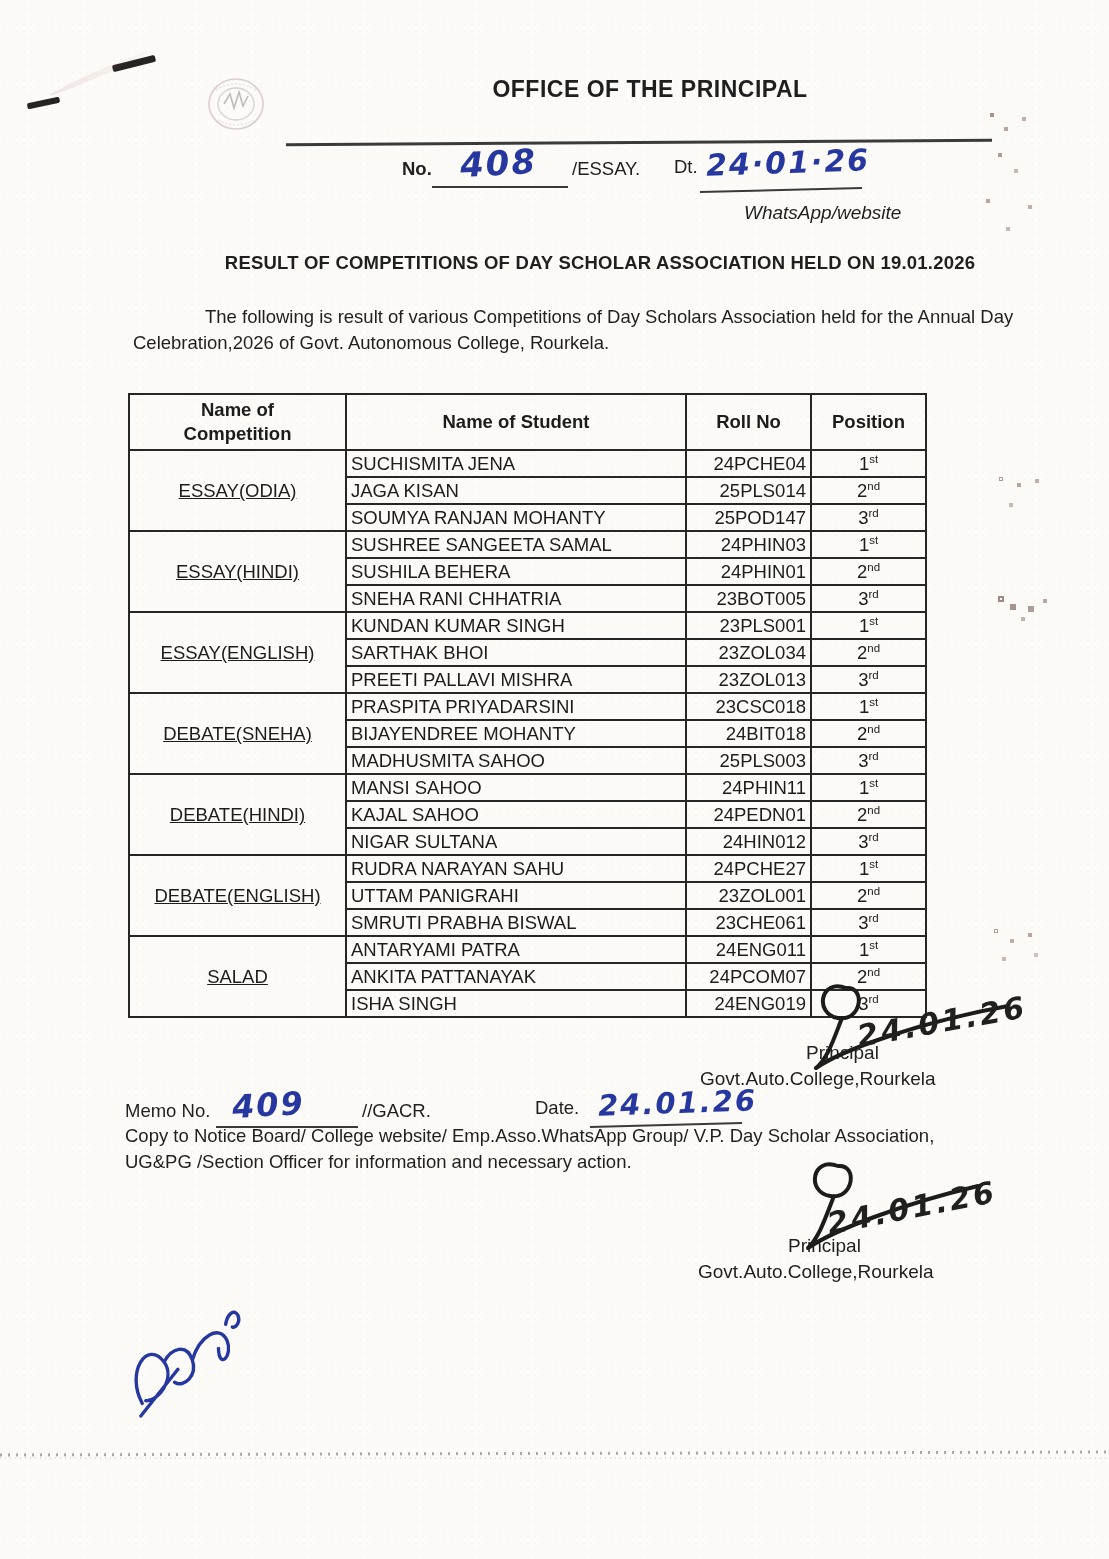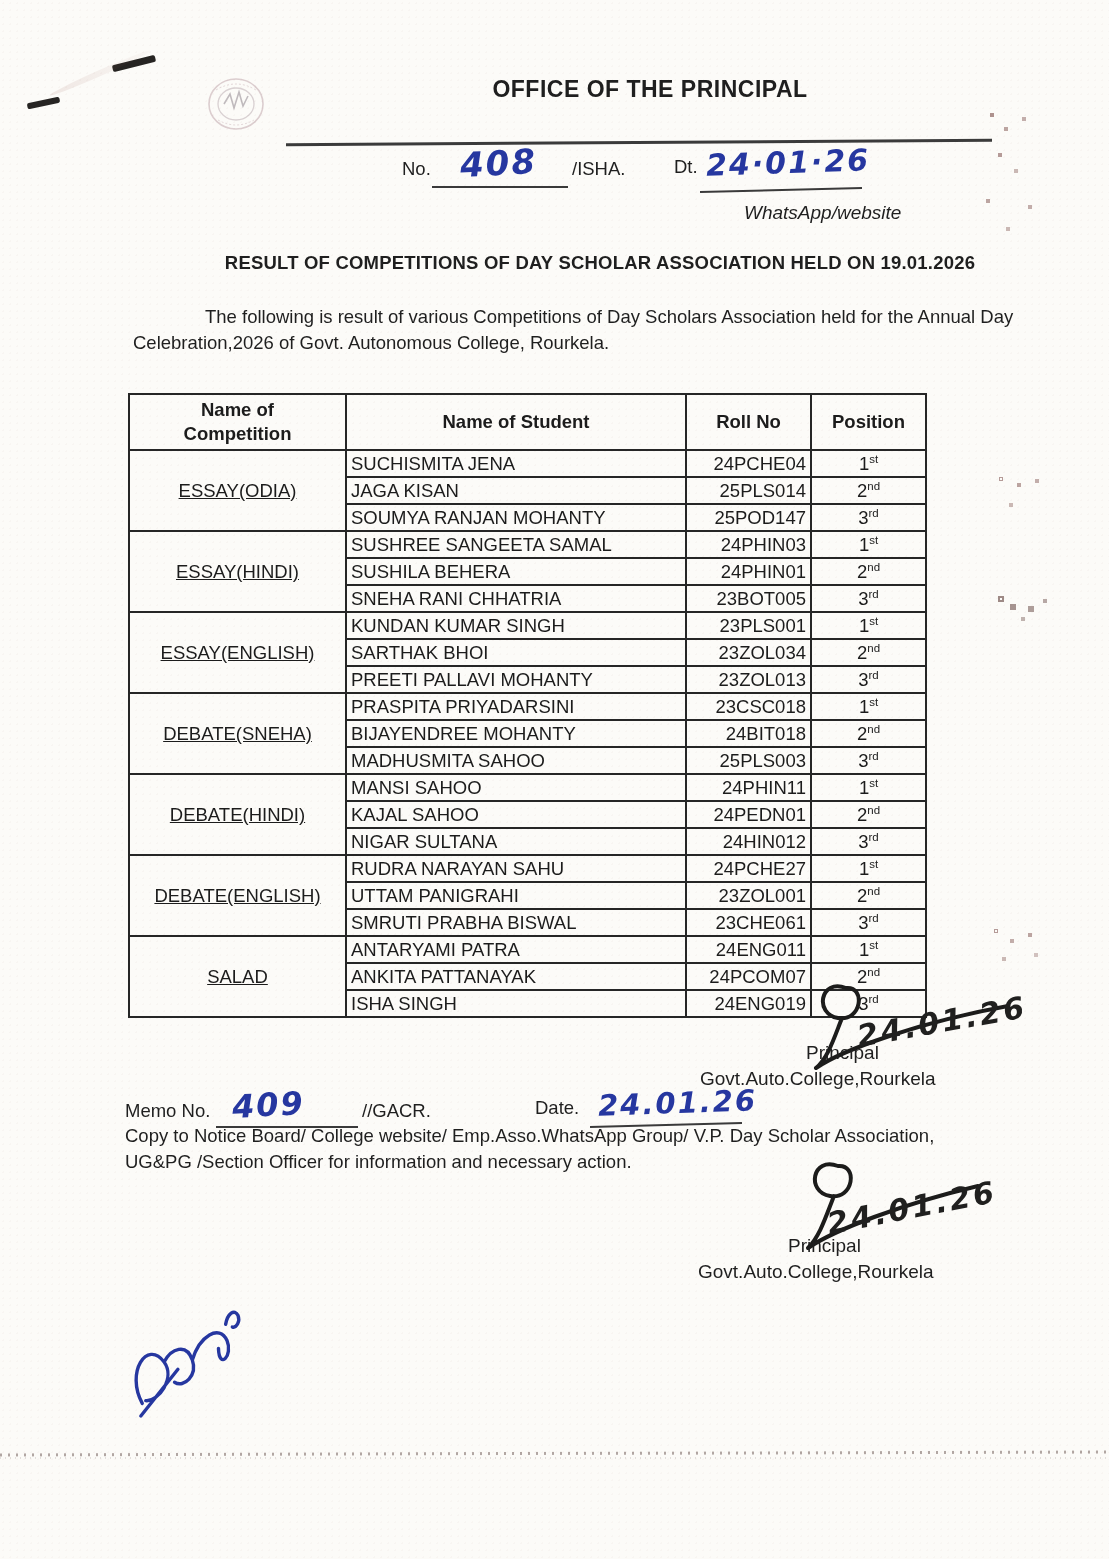--- a/index.html
+++ b/index.html
@@ -60,24 +60,24 @@
       <path d="M12,16 q20,-12 40,0" fill="none" stroke="rgba(135,85,100,0.4)" stroke-width="1" stroke-dasharray="2 2"></path>
       <path d="M14,46 q18,10 36,0" fill="none" stroke="rgba(135,85,100,0.4)" stroke-width="1" stroke-dasharray="2 2"></path>
     </svg>
   </div>
 
   <div class="abs" style="left:190px;top:76px;width:920px;text-align:center;">
     <div class="bold" style="font-size:23px;line-height:27px;letter-spacing:.5px;">OFFICE OF THE PRINCIPAL</div>
   </div>
   <div class="rule" style="left:286px;top:141px;width:706px;"></div>
 
-  <div class="t abs" style="left:402px;top:157px;">No.</div>
+  <div class="t abs" style="left:402px;top:157px;font-weight:bold;">No.</div>
   <div class="hw abs" style="left:460px;top:143px;font-size:34px;transform:rotate(-3deg);">408</div>
   <div class="ul" style="left:432px;top:186px;width:136px;"></div>
-  <div class="t abs" style="left:572px;top:157px;">/ISHA.</div>
+  <div class="t abs" style="left:572px;top:157px;">/ESSAY.</div>
   <div class="t abs" style="left:674px;top:155px;">Dt.</div>
   <div class="hw abs" style="left:706px;top:145px;font-size:30px;transform:rotate(-2deg);">24·01·26</div>
   <div class="ul" style="left:700px;top:189px;width:162px;transform:rotate(-1.5deg);"></div>
 
   <div class="t abs" style="left:744px;top:201px;font-size:19px;font-style:italic;">WhatsApp/website</div>
 
   <div class="bold abs" style="left:130px;top:252px;width:940px;text-align:center;font-size:18.5px;letter-spacing:.2px;">RESULT OF COMPETITIONS OF DAY SCHOLAR ASSOCIATION HELD ON 19.01.2026</div>
 
   <div class="t abs" style="left:133px;top:304px;width:884px;line-height:26px;text-indent:72px;">The following is result of various Competitions of Day Scholars Association held for the Annual Day Celebration,2026 of Govt. Autonomous College, Rourkela.</div>
 
@@ -136,21 +136,21 @@
             <td class="student">KUNDAN KUMAR SINGH</td>
             <td class="roll">23PLS001</td>
             <td class="pos"><span>1</span><sup>st</sup></td>
           </tr>
           <tr>
             <td class="student">SARTHAK BHOI</td>
             <td class="roll">23ZOL034</td>
             <td class="pos"><span>2</span><sup>nd</sup></td>
           </tr>
           <tr>
-            <td class="student">PREETI PALLAVI MOHANTY</td>
+            <td class="student">PREETI PALLAVI MISHRA</td>
             <td class="roll">23ZOL013</td>
             <td class="pos"><span>3</span><sup>rd</sup></td>
           </tr>
           <tr>
             <td rowspan="3" class="comp">DEBATE(SNEHA)</td>
             <td class="student">PRASPITA PRIYADARSINI</td>
             <td class="roll">23CSC018</td>
             <td class="pos"><span>1</span><sup>st</sup></td>
           </tr>
           <tr>

